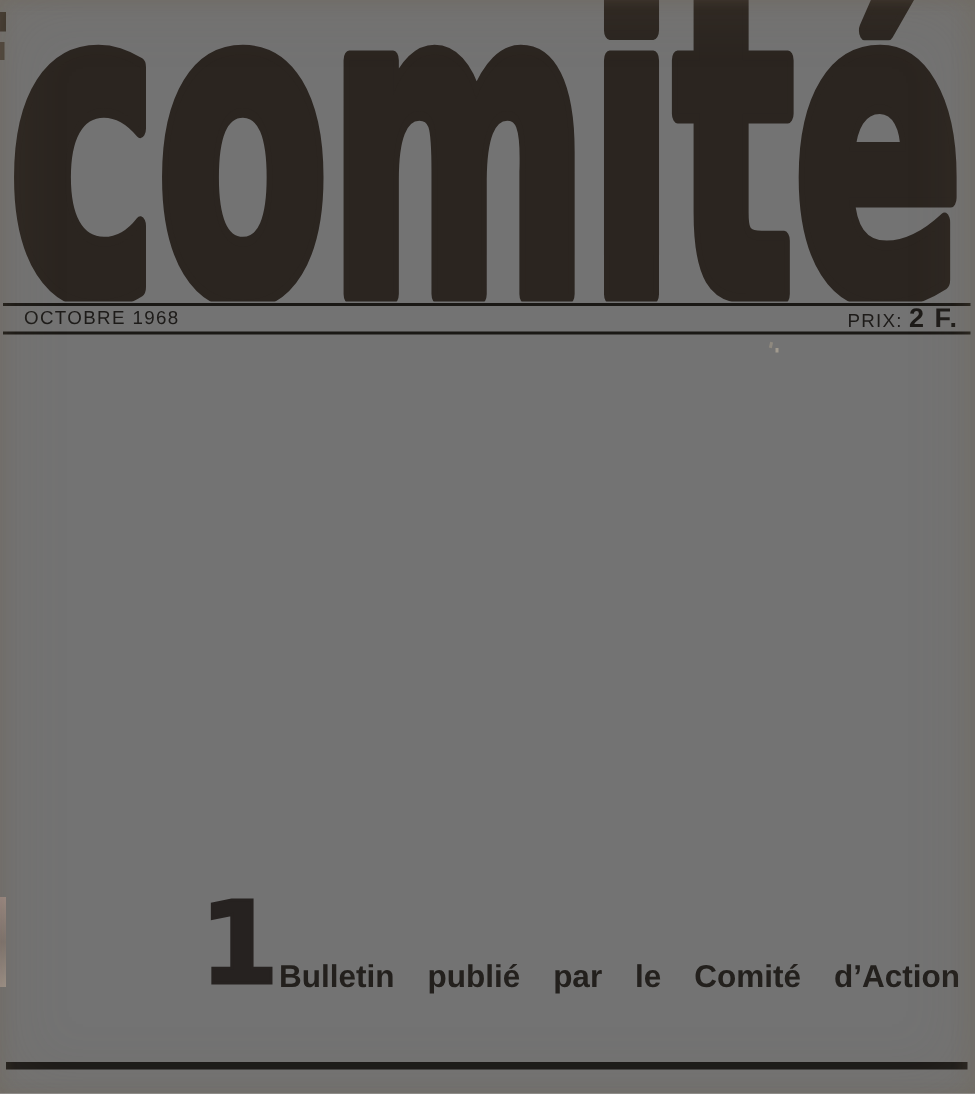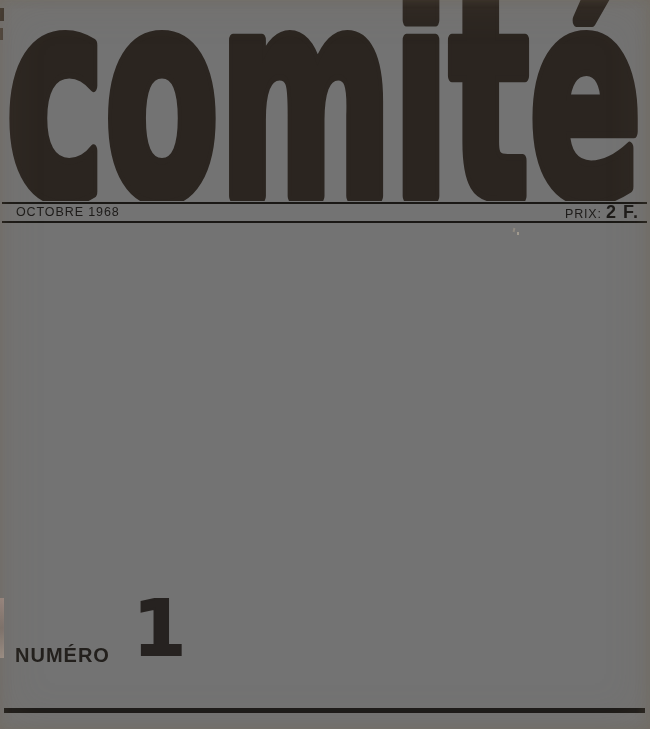--- a/index.html
+++ b/index.html
@@ -75,24 +75,24 @@
 
   <div class="date">OCTOBRE 1968</div>
 
   <div class="price">
     <span>PRIX:</span>
     <span class="val">2 F.</span>
   </div>
 
   <div class="rule rule-bottom"></div>
 
-  <div class="issue-label">NUMÉRO</div>
 
   <div class="issue-number">1</div>
 
+  <div class="footer-line footer-line1">Bulletin publié par le Comité d’Action</div>
 
 
   <div class="rule-thick"></div>
 
   <div class="speck"></div>
   <div class="speck2"></div>
   <div class="edge-nub1"></div>
   <div class="edge-nub2"></div>
   <div class="edge-smudge"></div>
 

